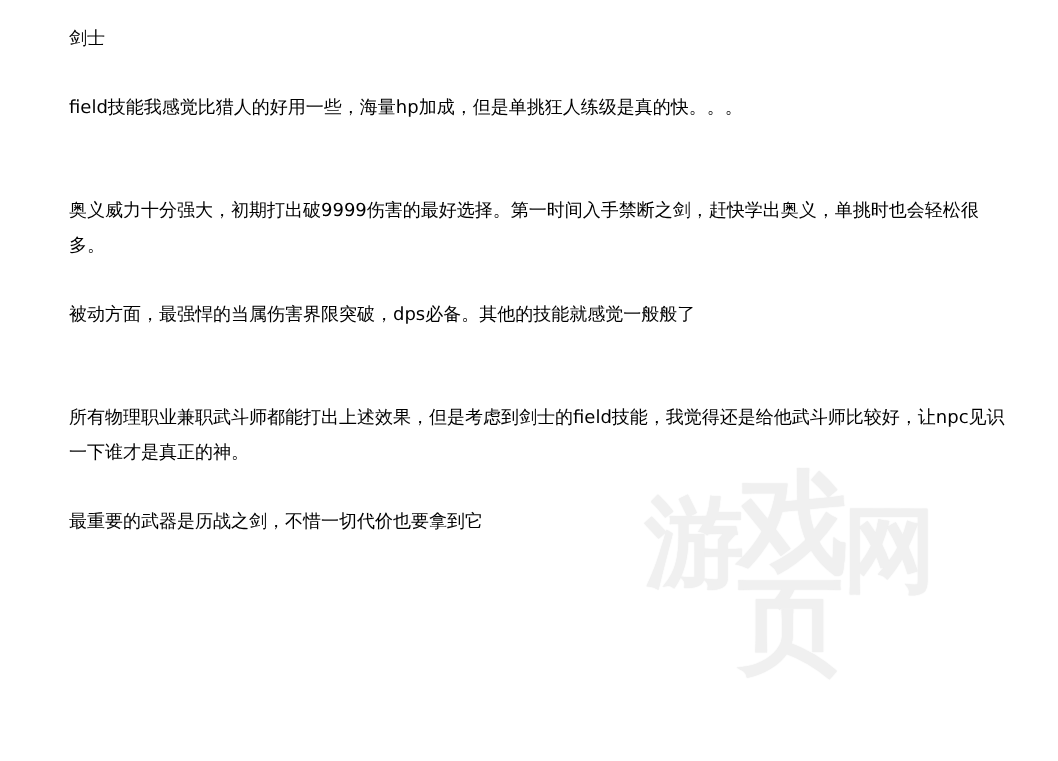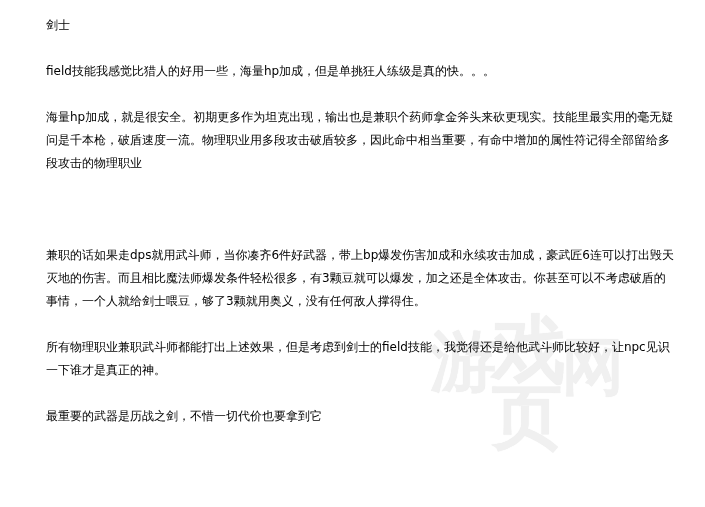--- a/index.html
+++ b/index.html
@@ -79,28 +79,28 @@
 
   <div id="content">
 
     <p class="para">剑士</p>
 
     <div class="spacer"></div>
 
     <p class="para">field技能我感觉比猎人的好用一些，海量hp加成，但是单挑狂人练级是真的快。。。</p>
     <div class="spacer"></div>
 
-    <p class="para">海量hp加成，就是很安全。初期更多作为坦克出现，输出也是兼职个药师拿金斧头来砍更现实。技能里最实用的毫无疑问是千本枪，破盾速度一流。物理职业用多段攻击破盾较多，因此命中相当重要，有命中增加的属性符记得全部留给多段攻击的物理职业</p>
     <div class="spacer"></div>
 
+    <p class="para">奥义威力十分强大，初期打出破9999伤害的最好选择。第一时间入手禁断之剑，赶快学出奥义，单挑时也会轻松很多。</p>
     <div class="spacer"></div>
 
+    <p class="para">被动方面，最强悍的当属伤害界限突破，dps必备。其他的技能就感觉一般般了</p>
     <div class="spacer"></div>
 
-    <p class="para"><span>兼职的话如果走dps就用武斗师，当你凑齐6件好武器，带上bp爆发伤害加成和永续攻击加成，豪武匠6连可以打出毁天灭地的伤害。而且相比魔法师爆发条件轻松很多，有3颗豆就可以爆发，加之还是全体攻击。你甚至可以不考虑破盾的事情，一个人就给剑士喂豆，够了3颗就用奥义，没有任何敌人撑得住。</span></p>
     <div class="spacer"></div>
 
     <p class="para">所有物理职业兼职武斗师都能打出上述效果，但是考虑到剑士的field技能，我觉得还是给他武斗师比较好，让npc见识一下谁才是真正的神。</p>
     <div class="spacer"></div>
 
     <p class="para">最重要的武器是历战之剑，不惜一切代价也要拿到它</p>
 
   </div>
 </div>
 

